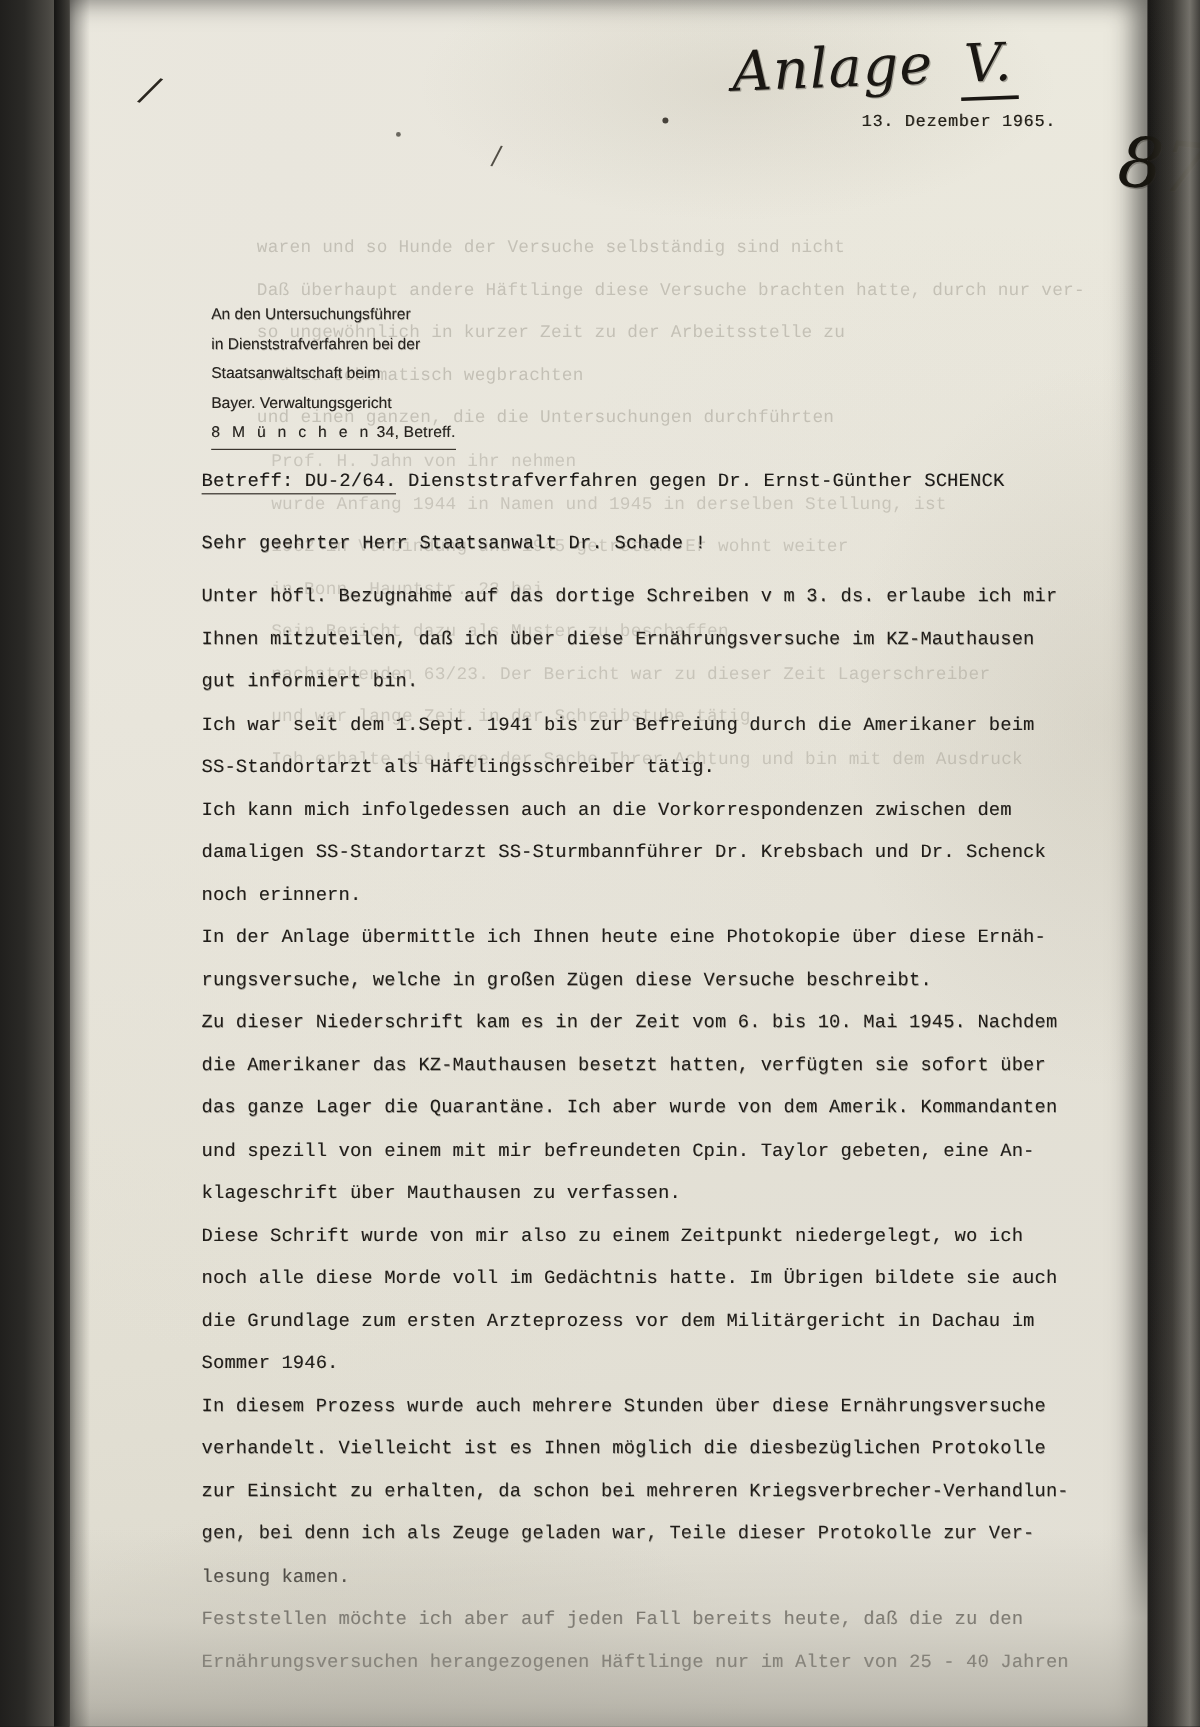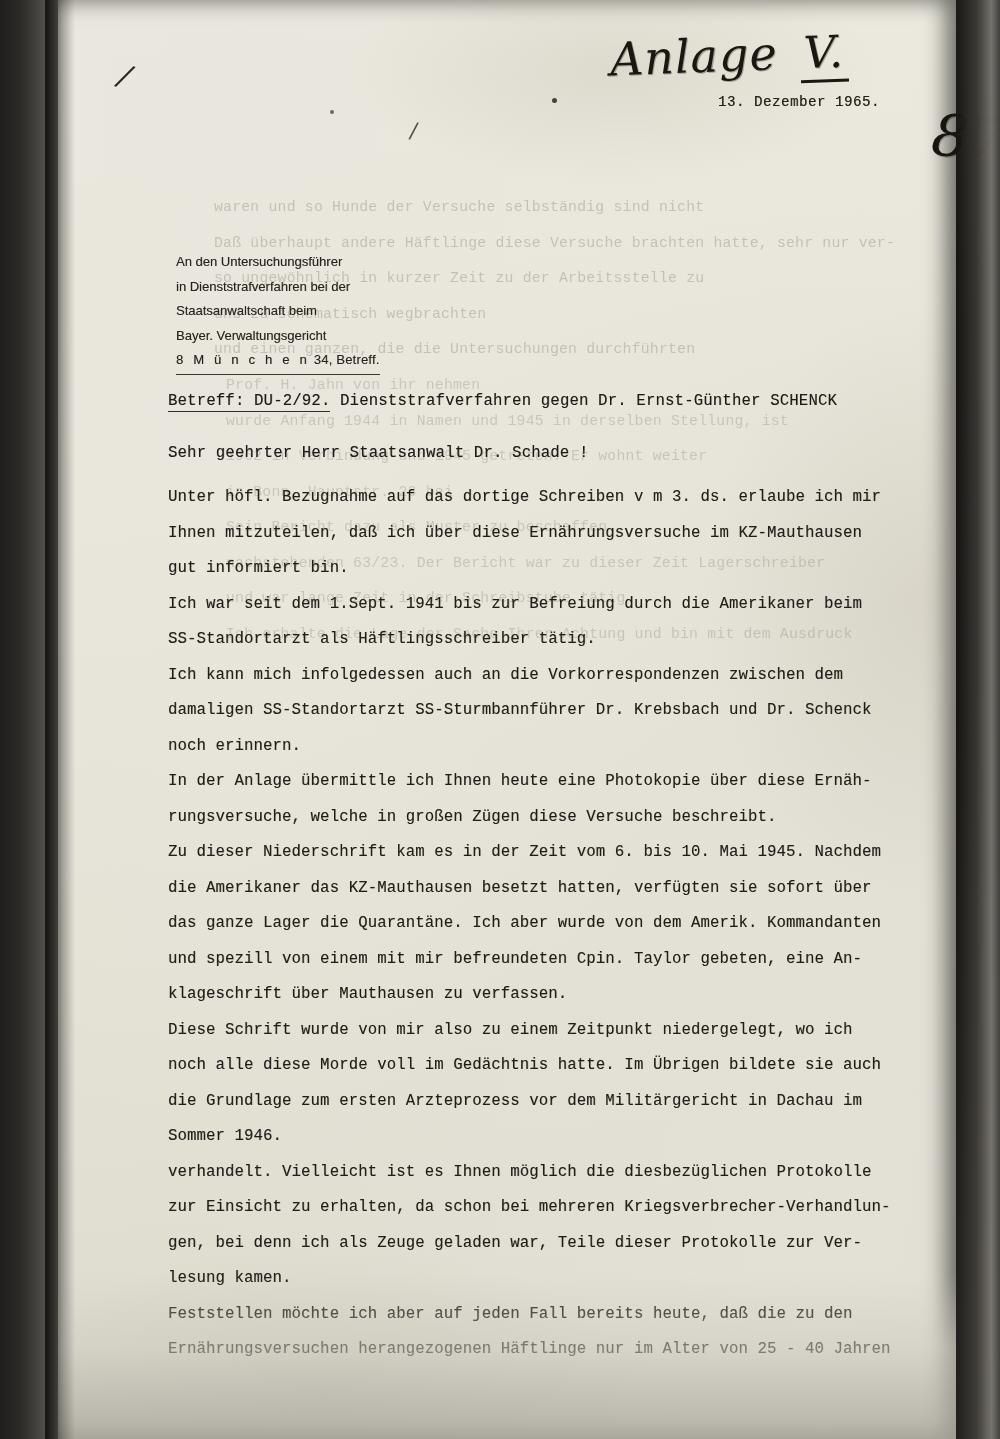--- a/index.html
+++ b/index.html
@@ -254,21 +254,21 @@
 <body>
 
 <div class="scan">
   <div class="scan-noise"></div>
 
   <div class="sheet">
     <div class="sheet-stain"></div>
 
     <div class="ghost">
       <p>waren und so Hunde der Versuche selbständig sind nicht</p>
-      <p>Daß überhaupt andere Häftlinge diese Versuche brachten hatte, sehr nur ver-</p>
+      <p>Daß überhaupt andere Häftlinge diese Versuche brachten hatte, durch nur ver-</p>
       <p>so ungewöhnlich in kurzer Zeit zu der Arbeitsstelle zu</p>
       <p>und zu schematisch wegbrachten</p>
       <p>und einen ganzen, die die Untersuchungen durchführten</p>
     </div>
 
     <div class="ghost2">
       <p>Prof. H. Jahn von ihr  nehmen</p>
       <p>wurde Anfang 1944 in Namen und 1945 in derselben Stellung, ist</p>
       <p>1962 in Verbindung und 1945 getreten. Er wohnt weiter</p>
       <p>in Bonn, Hauptstr. 23 bei</p>
@@ -291,21 +291,21 @@
 
     <div class="addr">
       <div>An den Untersuchungsführer</div>
       <div>in Dienststrafverfahren bei der</div>
       <div>Staatsanwaltschaft beim</div>
       <div>Bayer. Verwaltungsgericht</div>
       <div class="ul"><span class="spaced">8 M ü n c h e n</span> <span>34, Betreff.</span></div>
     </div>
 
     <div class="subject">
-      <span class="ul2">Betreff: DU-2/92.</span>
+      <span class="ul2">Betreff: DU-2/64.</span>
       <span>Dienststrafverfahren gegen Dr. Ernst-Günther SCHENCK</span>
     </div>
 
     <div class="salutation">Sehr geehrter Herr Staatsanwalt Dr. Schade !</div>
 
     <div class="body-text">
       <p class="para">Unter höfl. Bezugnahme auf das dortige Schreiben v m 3. ds. erlaube ich mir</p>
       <p class="para">Ihnen mitzuteilen, daß ich über diese Ernährungsversuche im KZ-Mauthausen</p>
       <p class="para">gut informiert bin.</p>
       <p class="para">Ich war seit dem 1.Sept. 1941 bis zur Befreiung durch die Amerikaner beim</p>
@@ -317,20 +317,21 @@
       <p class="para">rungsversuche, welche in großen Zügen diese Versuche beschreibt.</p>
       <p class="para">Zu dieser Niederschrift kam es in der Zeit vom 6. bis 10. Mai 1945. Nachdem</p>
       <p class="para">die Amerikaner das KZ-Mauthausen besetzt hatten, verfügten sie sofort über</p>
       <p class="para">das ganze Lager die Quarantäne. Ich aber wurde von dem Amerik. Kommandanten</p>
       <p class="para">und spezill von einem mit mir befreundeten Cpin. Taylor gebeten, eine An-</p>
       <p class="para">klageschrift über Mauthausen zu verfassen.</p>
       <p class="para">Diese Schrift wurde von mir also zu einem Zeitpunkt niedergelegt, wo ich</p>
       <p class="para">noch alle diese Morde voll im Gedächtnis hatte. Im Übrigen bildete sie auch</p>
       <p class="para">die Grundlage zum ersten Arzteprozess vor dem Militärgericht in Dachau im</p>
       <p class="para">Sommer 1946.</p>
+      <p class="para">In diesem Prozess wurde auch mehrere Stunden über diese Ernährungsversuche</p>
       <p class="para">verhandelt. Vielleicht ist es Ihnen möglich die diesbezüglichen Protokolle</p>
       <p class="para">zur Einsicht zu erhalten, da schon bei mehreren Kriegsverbrecher-Verhandlun-</p>
       <p class="para">gen, bei denn ich als Zeuge geladen war, Teile dieser Protokolle  zur Ver-</p>
       <p class="para">lesung kamen.</p>
       <p class="para">Feststellen möchte ich aber auf jeden Fall bereits heute, daß die zu den</p>
       <p class="para">Ernährungsversuchen herangezogenen Häftlinge nur im Alter von 25 - 40 Jahren</p>
     </div>
 
     <div class="sheet-bottom-fade"></div>
   </div>

